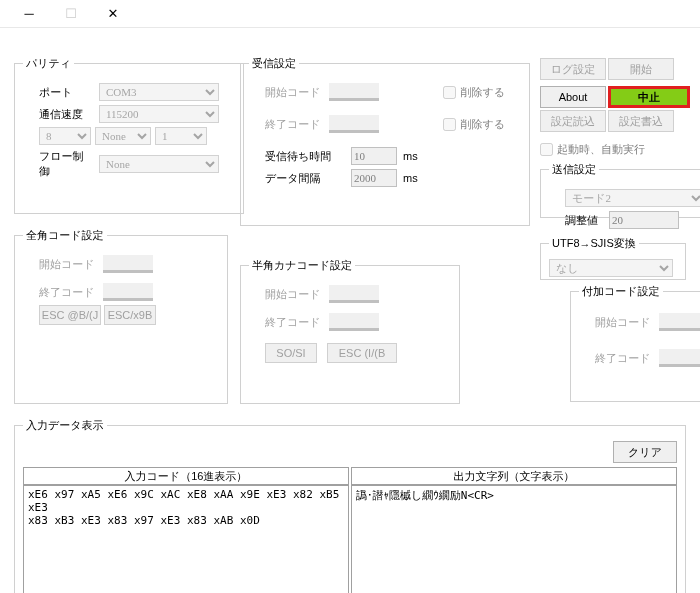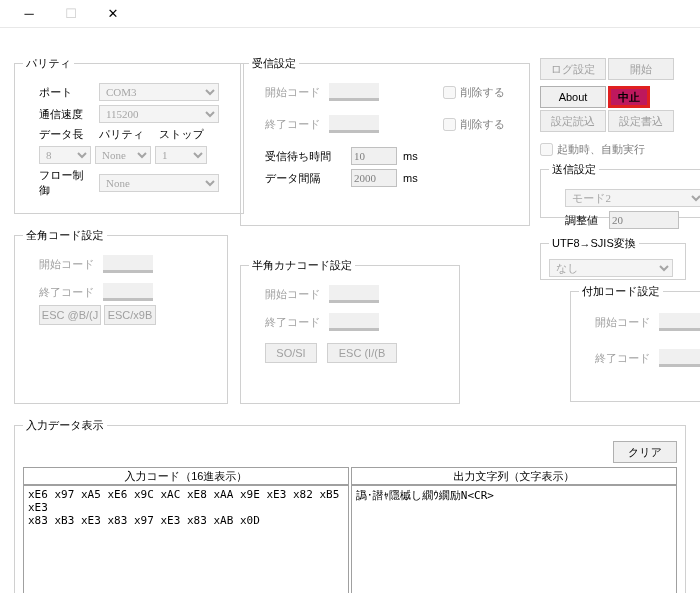--- a/index.html
+++ b/index.html
@@ -134,25 +134,20 @@
   <fieldset id="fs-comm">
     <legend>パリティ</legend>
     <div class="row">
       <span class="lbl" style="width:54px">ポート</span>
       <select disabled="" style="width:120px"><option>COM3</option></select>
     </div>
     <div class="row">
       <span class="lbl" style="width:54px">通信速度</span>
       <select disabled="" style="width:120px"><option>115200</option></select>
     </div>
-    <div class="row" style="gap:12px">
-      <span class="lbl" style="width:48px">データ長</span>
-      <span class="lbl" style="width:48px">パリティ</span>
-      <span class="lbl">ストップ</span>
-    </div>
     <div class="row" style="gap:4px">
       <select disabled="" style="width:52px"><option>8</option></select>
       <select disabled="" style="width:56px"><option>None</option></select>
       <select disabled="" style="width:52px"><option>1</option></select>
     </div>
     <div class="row">
       <span class="lbl" style="width:54px">フロー制御</span>
       <select disabled="" style="width:120px"><option>None</option></select>
     </div>
   </fieldset>
@@ -189,21 +184,21 @@
     </div>
   </fieldset>
 
   <div id="btncol">
     <div style="display:flex;gap:2px;margin-bottom:6px">
       <button class="btn" disabled="" style="width:66px">ログ設定</button>
       <button class="btn" disabled="" style="width:66px">開始</button>
     </div>
     <div style="display:flex;gap:2px;margin-bottom:2px">
       <button class="btn" style="width:66px">About</button>
-      <button class="btn highlight-red" style="width:42px;font-weight:bold;background:#be185d">中止</button>
+      <button class="btn highlight-red" style="width:82px;font-weight:bold;background:#84cc16">中止</button>
     </div>
     <div style="display:flex;gap:2px">
       <button class="btn" disabled="" style="width:66px">設定読込</button>
       <button class="btn" disabled="" style="width:66px">設定書込</button>
     </div>
   </div>
 
   <label id="autorun" class="checkbox dis">
     <input type="checkbox" disabled="" style="">
     <span>起動時、自動実行</span>

